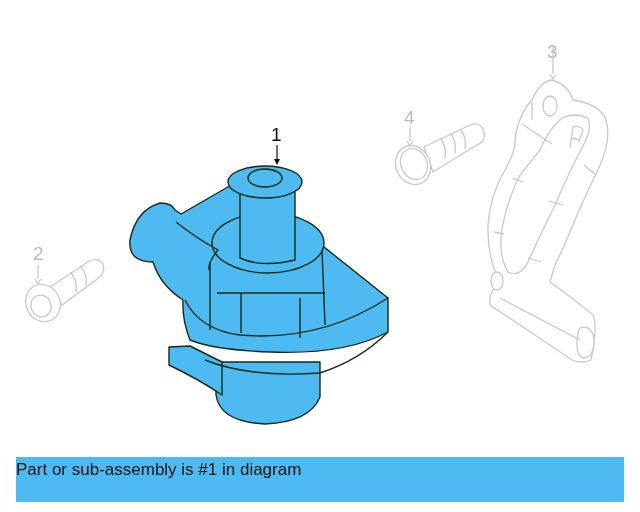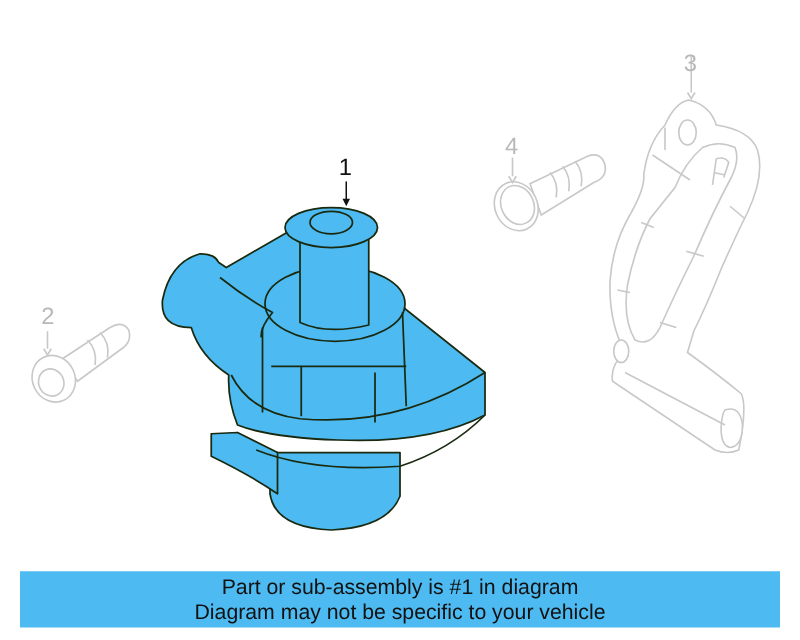--- a/index.html
+++ b/index.html
@@ -3,21 +3,21 @@
   <meta charset="utf-8">
   <style>
     html, body { margin: 0; padding: 0; background: #ffffff; }
     body { width: 640px; height: 512px; position: relative; overflow: hidden; font-family: "Liberation Sans", sans-serif; }
     #diagram { position: absolute; left: 0; top: 0; width: 640px; height: 512px; }
     .callout { position: absolute; font-family: "Liberation Sans", sans-serif; font-size: 19px; line-height: 19px; }
     .callout.main { color: #111111; }
     .callout.ghost { color: #b8b8b8; }
     #banner {
       position: absolute; left: 16px; top: 457px; width: 608px; height: 45px;
-      background: #4dbbf2; color: #111111; text-align: center;
+      background: #4dbbf2; color: #111111; text-align: left;
       font-family: "Liberation Sans", sans-serif; font-size: 17px; line-height: 20px;
       padding-top: 3px; box-sizing: border-box;
     }
     #banner div { white-space: nowrap; }
   </style>
 </head>
 <body>
 
 <svg id="diagram" viewBox="0 0 640 512" xmlns="http://www.w3.org/2000/svg">
 
@@ -96,14 +96,13 @@
 <svg style="position:absolute; left:271px; top:145px;" width="12" height="22">
   <line x1="6" y1="0" x2="6" y2="18" stroke="#111" stroke-width="1.2"></line>
     <path d="M3,14 L6,20 L9,14 Z" fill="#111"></path>
 </svg>
 <div class="callout ghost" style="left:33px; top:244px;">2</div>
 <div class="callout ghost" style="left:547px; top:42px;">3</div>
 <div class="callout ghost" style="left:404px; top:108px;">4</div>
 
 <div id="banner">
   <div>Part or sub-assembly is #1 in diagram</div>
-  <div>Diagram may not be specific to your vehicle</div>
 </div>
 
 </body></html>

